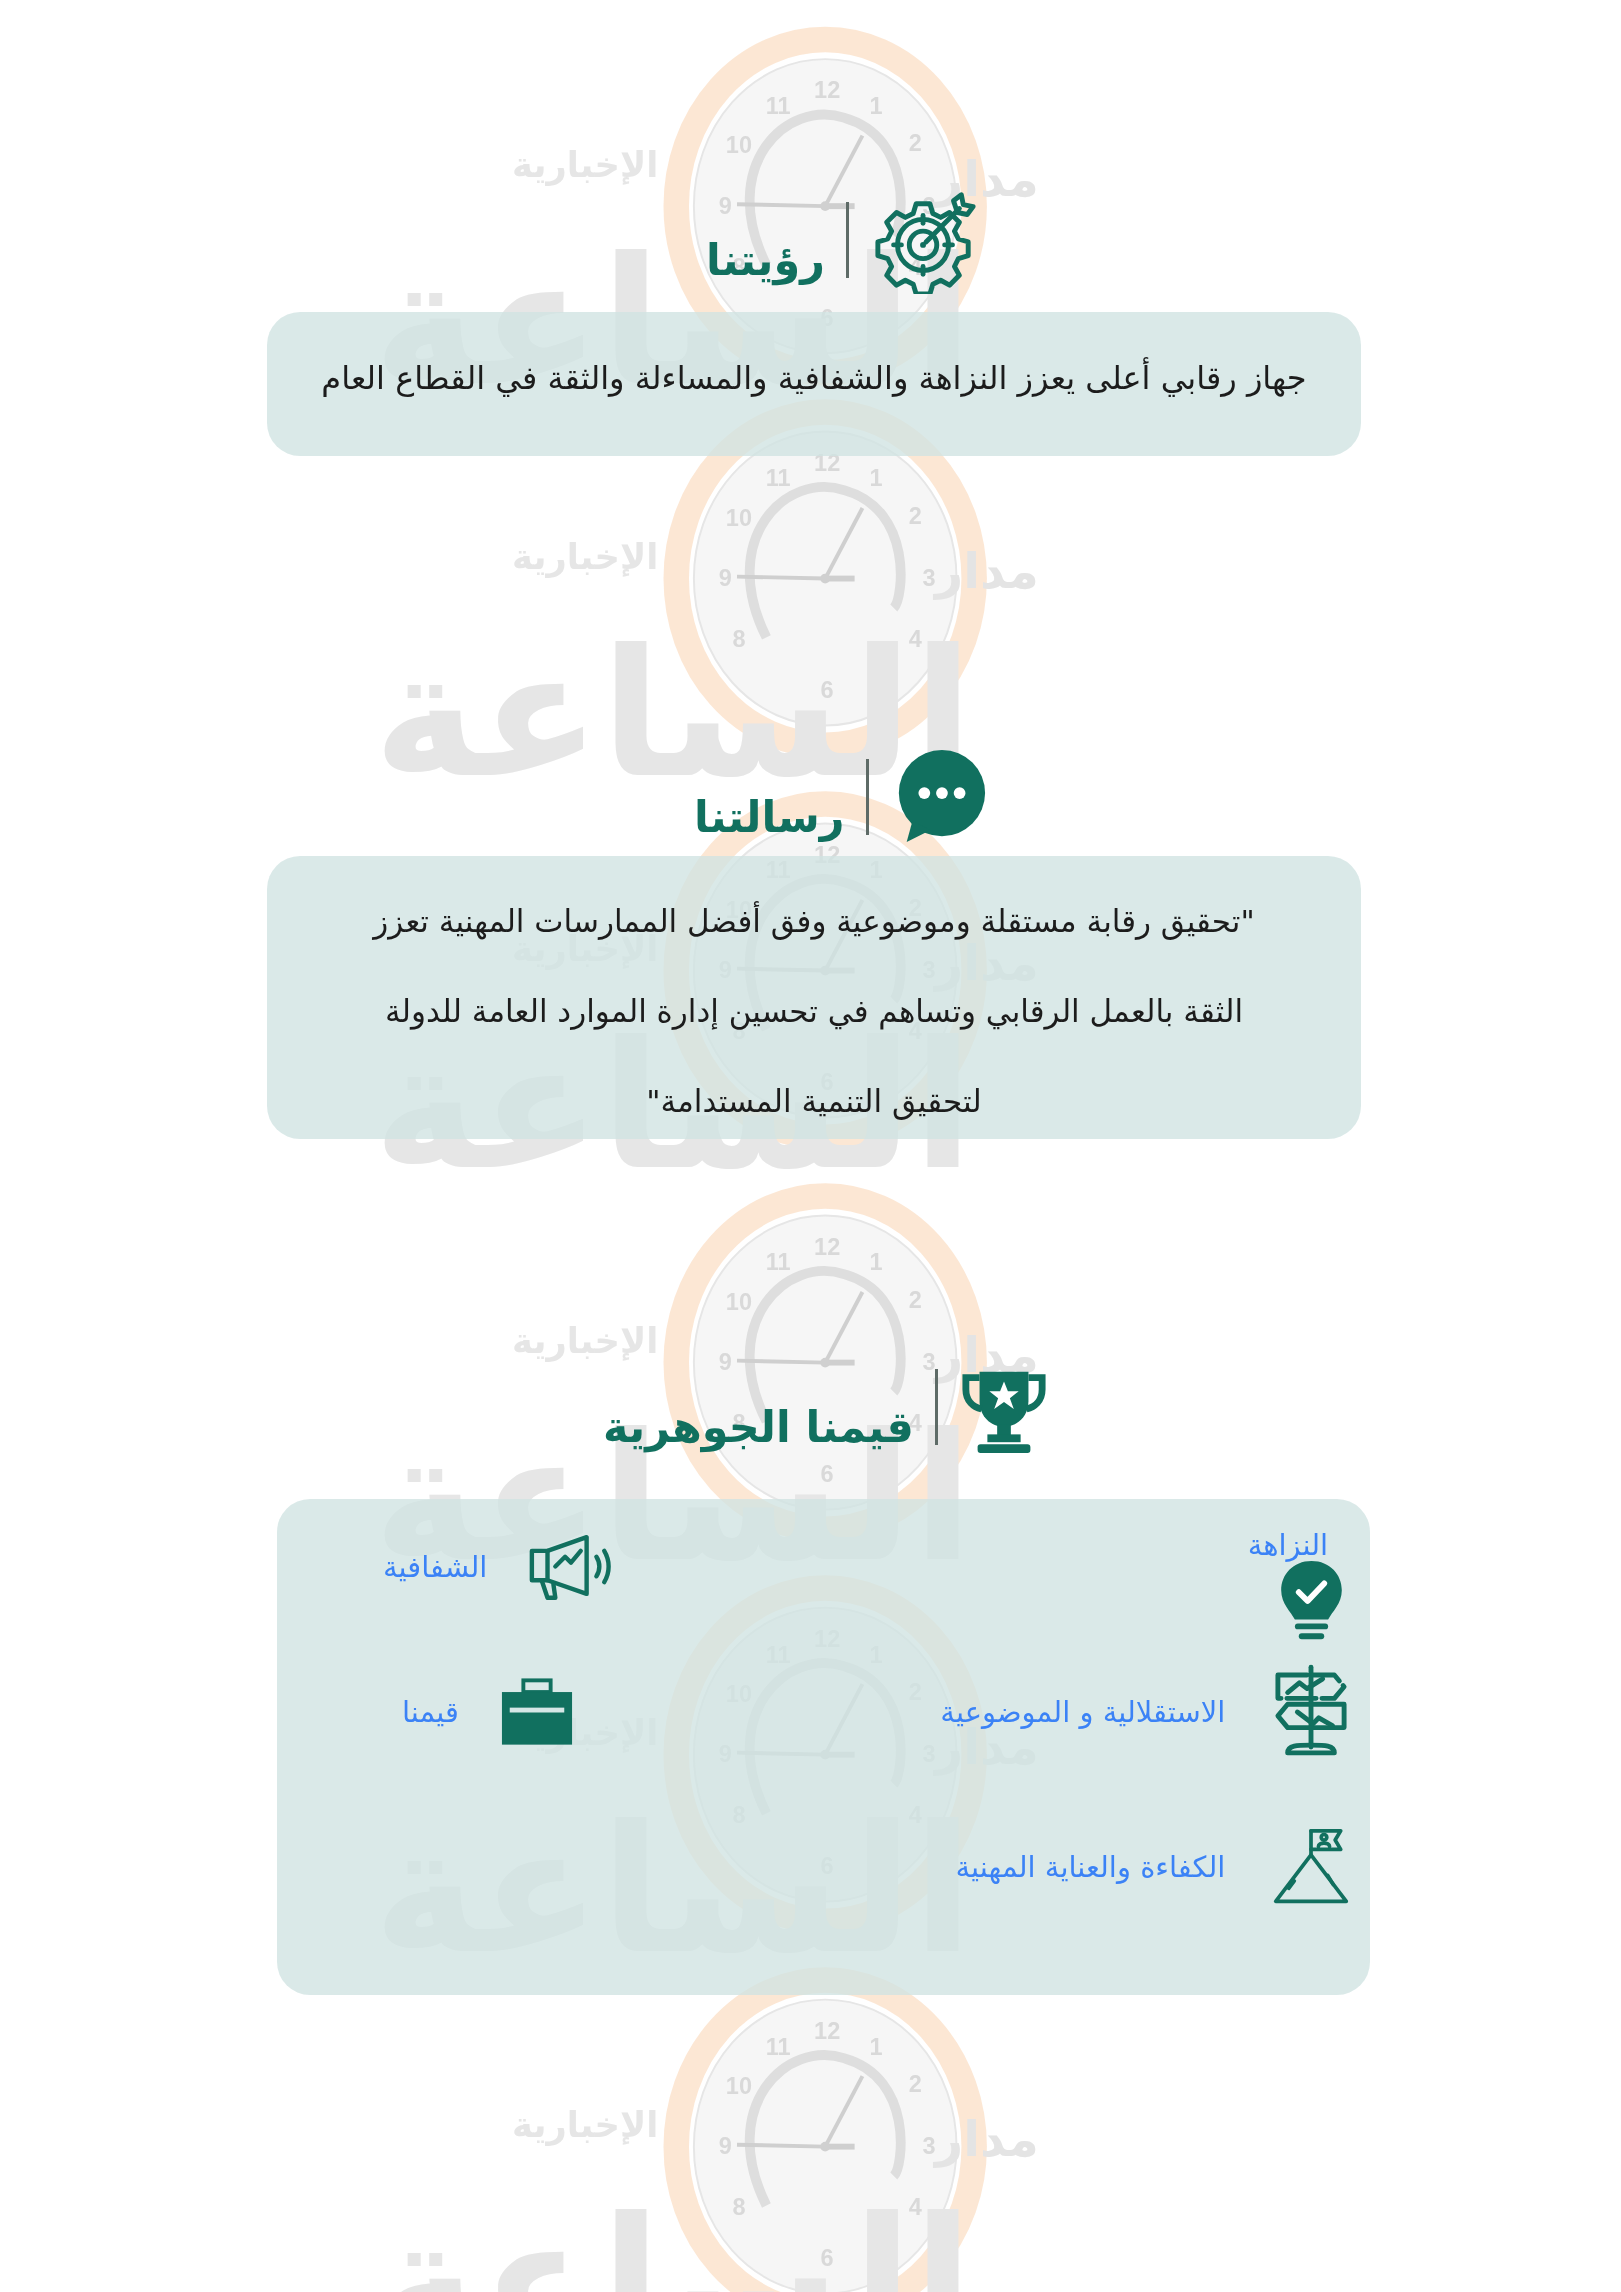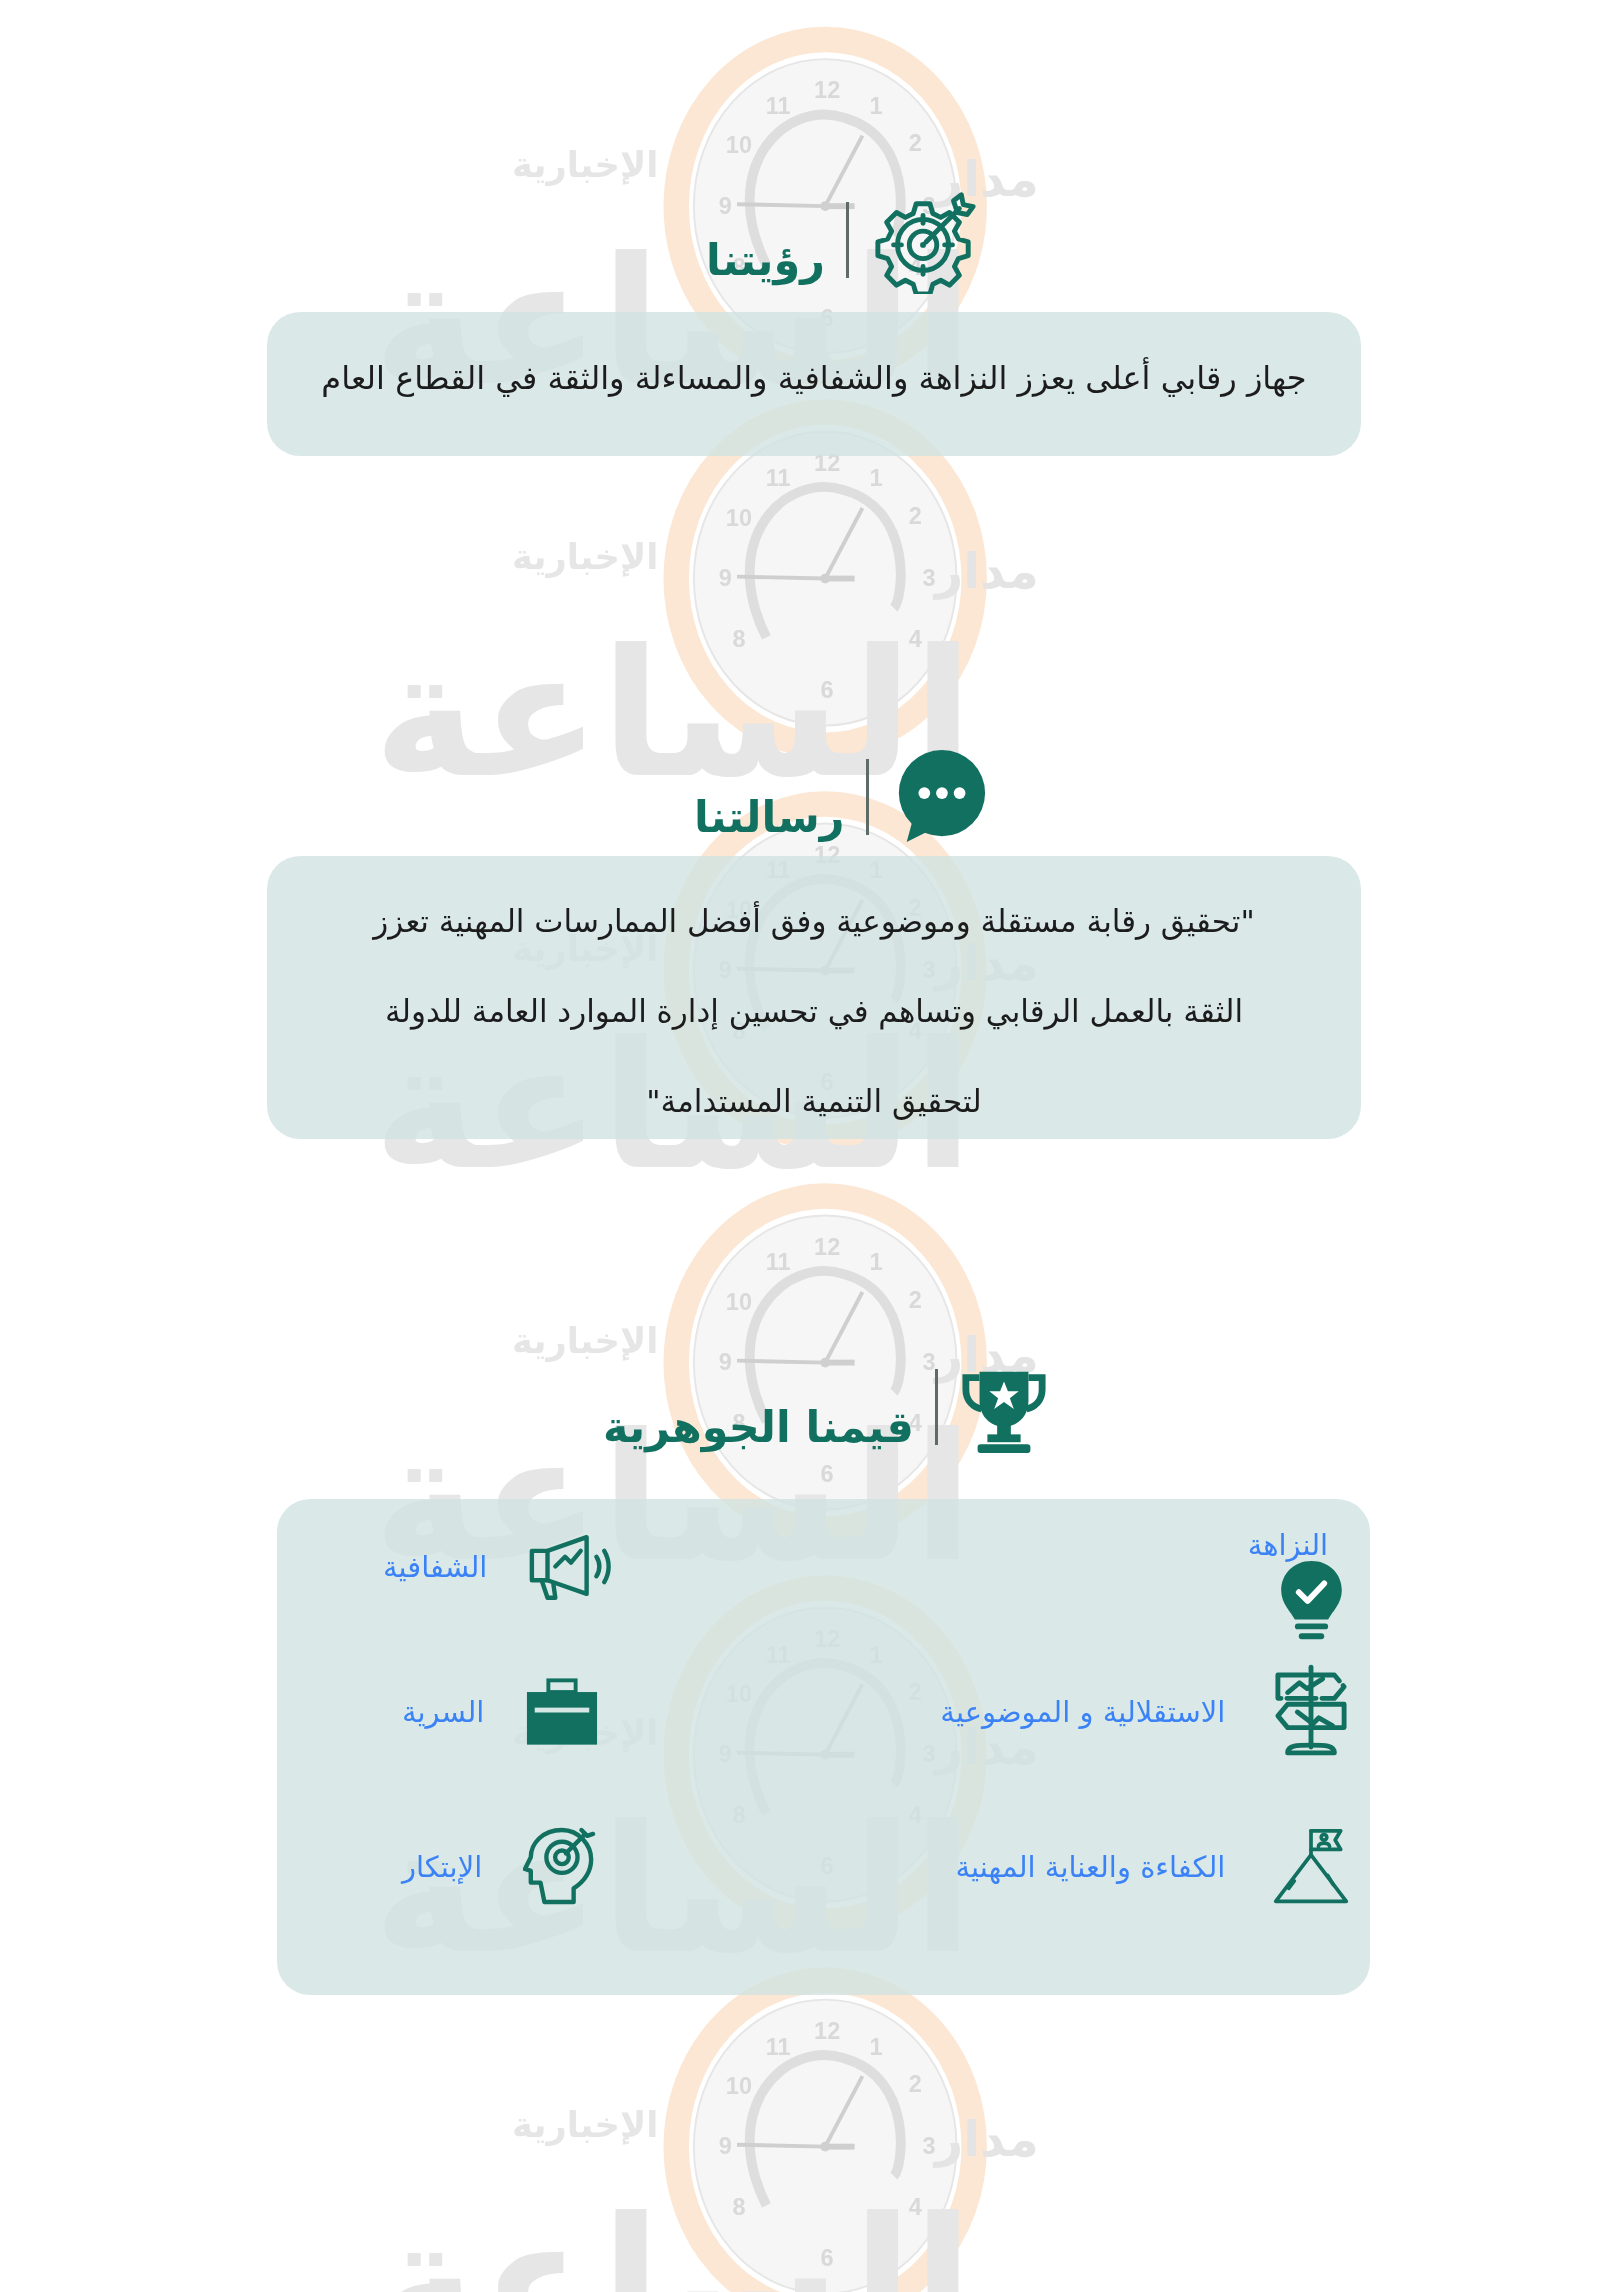--- a/index.html
+++ b/index.html
@@ -205,37 +205,23 @@
           <line x1="22" y1="18" x2="22" y2="48"></line>
           <path d="M16 48 L22 66 H30 L28 52"></path>
           <path d="M30 34 L40 24 L46 30 L56 18"></path>
           <path d="M72 24 C76 30 76 38 72 44"></path>
           <path d="M80 18 C86 28 86 40 80 50"></path>
         </g>
       </svg>
     </span>
   </div>
   <div class="val" style="left:125px; top:174px;">
-    <span class="lbl">السرية</span>
+    <span class="lbl">قيمنا</span>
     <span class="ico" style="margin-left:39px;">
       <svg width="74" height="69" viewBox="0 0 76 70">
         <rect x="24" y="2" width="28" height="12" fill="none" stroke="#11705f" stroke-width="4"></rect>
         <rect x="2" y="14" width="72" height="54" fill="#11705f"></rect>
         <rect x="10" y="30" width="56" height="5" fill="#d6e7e6"></rect>
       </svg>
     </span>
   </div>
-  <div class="val" style="left:125px; top:329px;">
-    <span class="lbl">الإبتكار</span>
-    <span class="ico" style="margin-left:39px;">
-      <svg width="74" height="82" viewBox="0 0 76 84">
-        <g fill="none" stroke="#11705f" stroke-width="4.5" stroke-linejoin="round" stroke-linecap="round">
-          <path d="M40 4 C20 4 8 18 8 32 L2 44 L8 46 V58 H18 L22 78 H52 V64 C64 56 70 46 70 34 C70 20 58 4 40 4 Z"></path>
-          <circle cx="40" cy="32" r="16"></circle>
-          <circle cx="40" cy="32" r="7"></circle>
-          <line x1="44" y1="28" x2="62" y2="10"></line>
-          <path d="M60 4 L66 10 L72 8"></path>
-        </g>
-      </svg>
-    </span>
-  </div>
 </div>
 
 
 </body></html>

